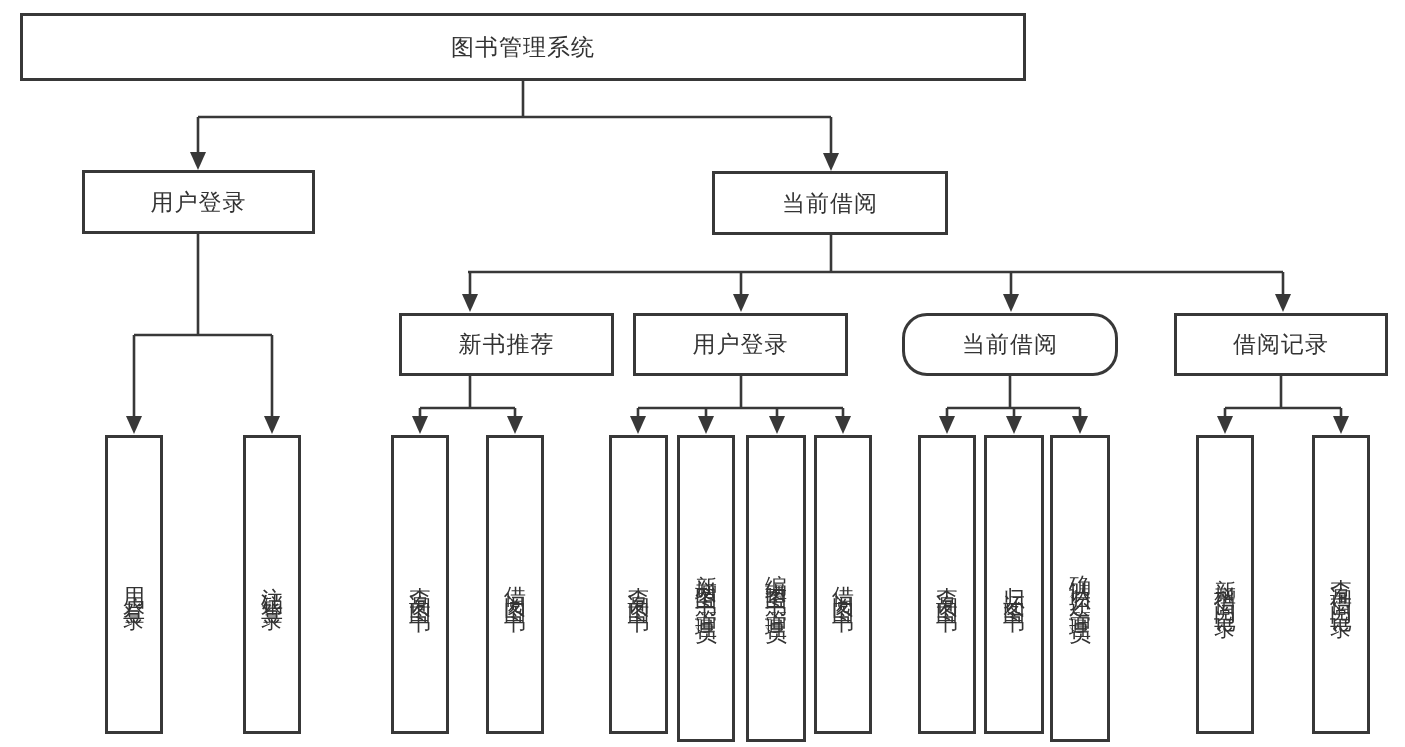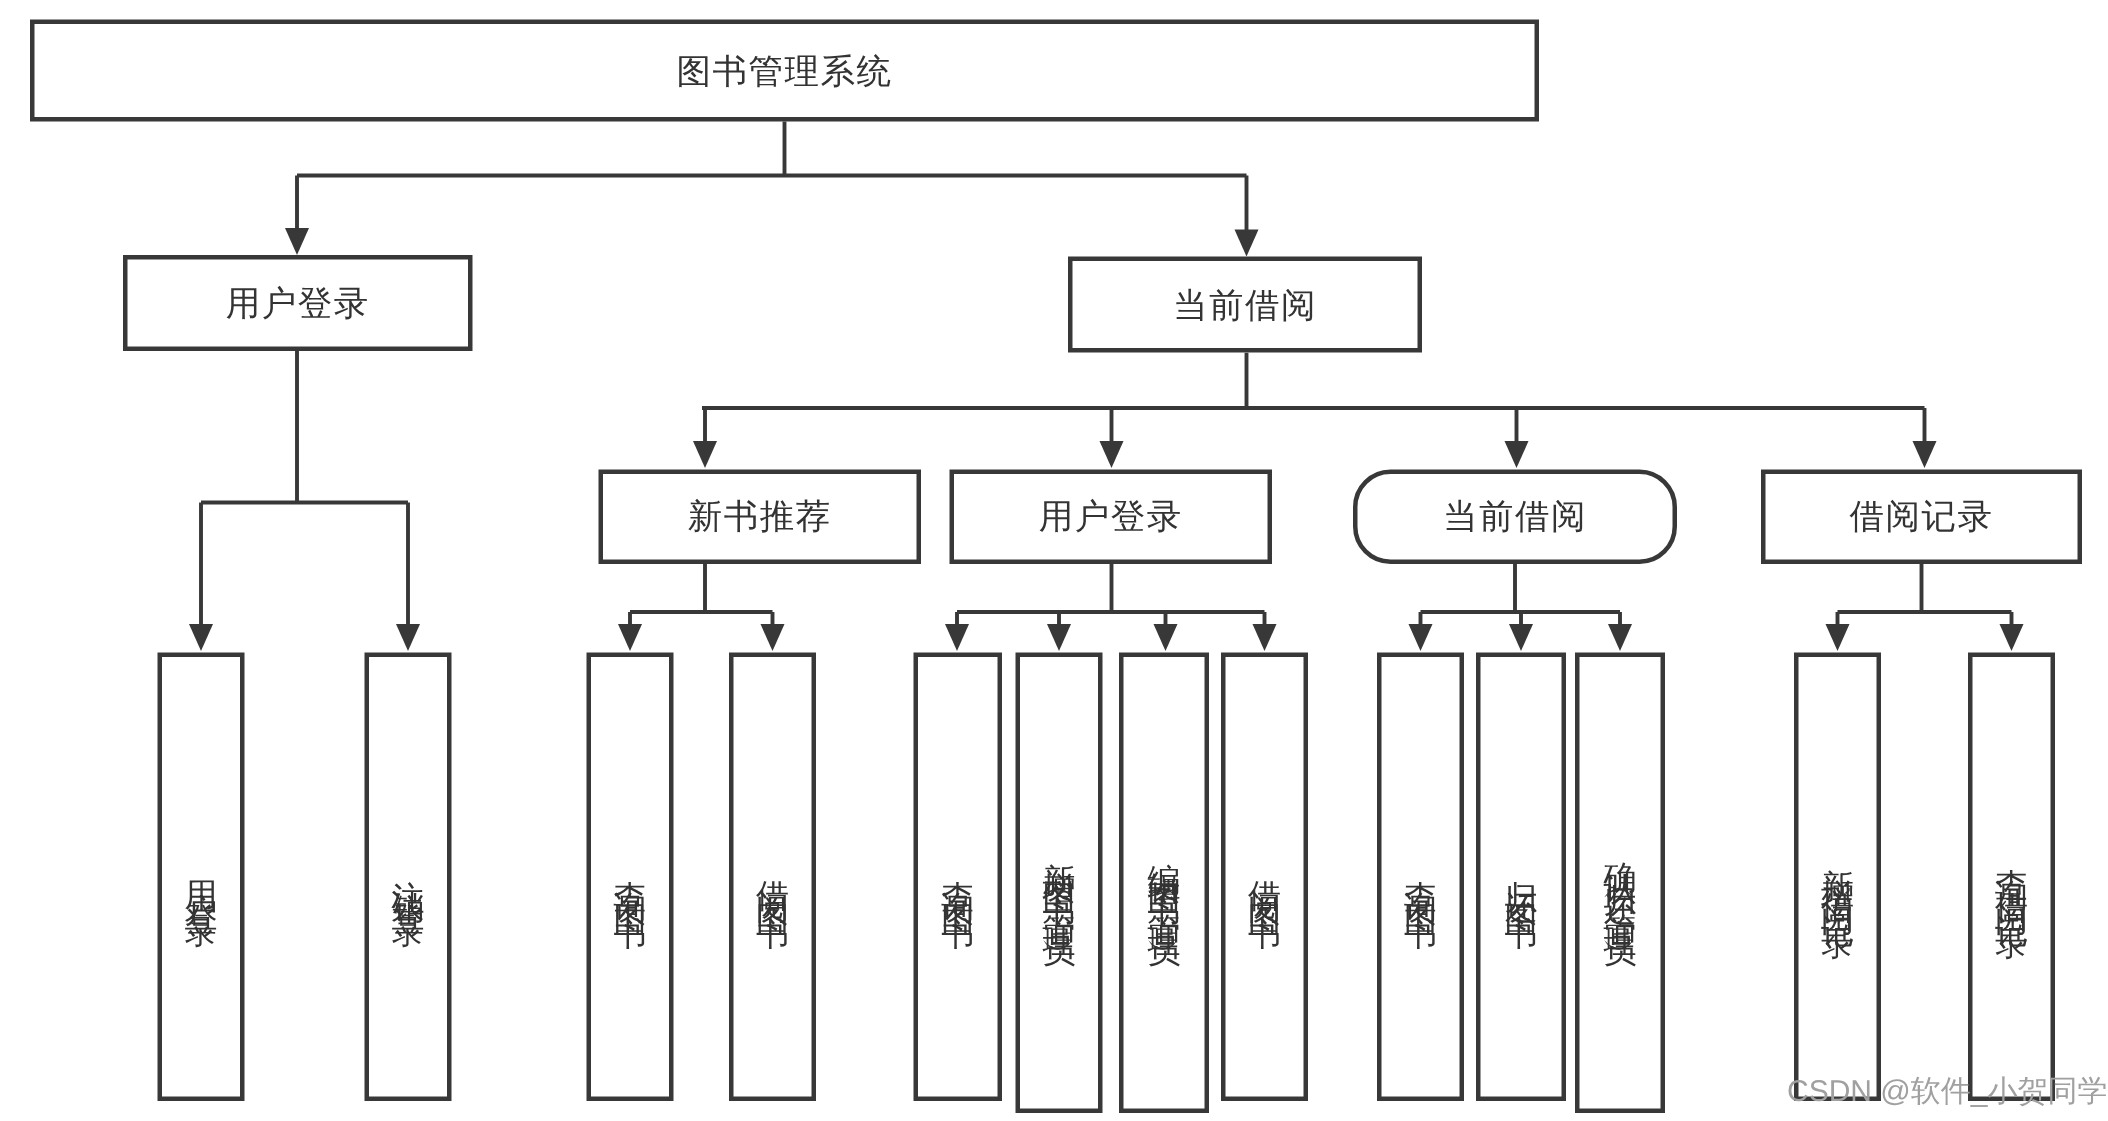--- a/index.html
+++ b/index.html
@@ -197,15 +197,14 @@
     <span class="vlabel">确认归还（管理员）</span>
   </div>
 
   <div class="box leaf" style="left:1196px;top:435px;width:58px;height:299px;">
     <span class="vlabel">新增借阅记录</span>
   </div>
   <div class="box leaf" style="left:1312px;top:435px;width:58px;height:299px;">
     <span class="vlabel">查询借阅记录</span>
   </div>
 
-  <div class="watermark">CSDN @软件_小贺同学</div>
 
 </div>
 
 </body></html>

